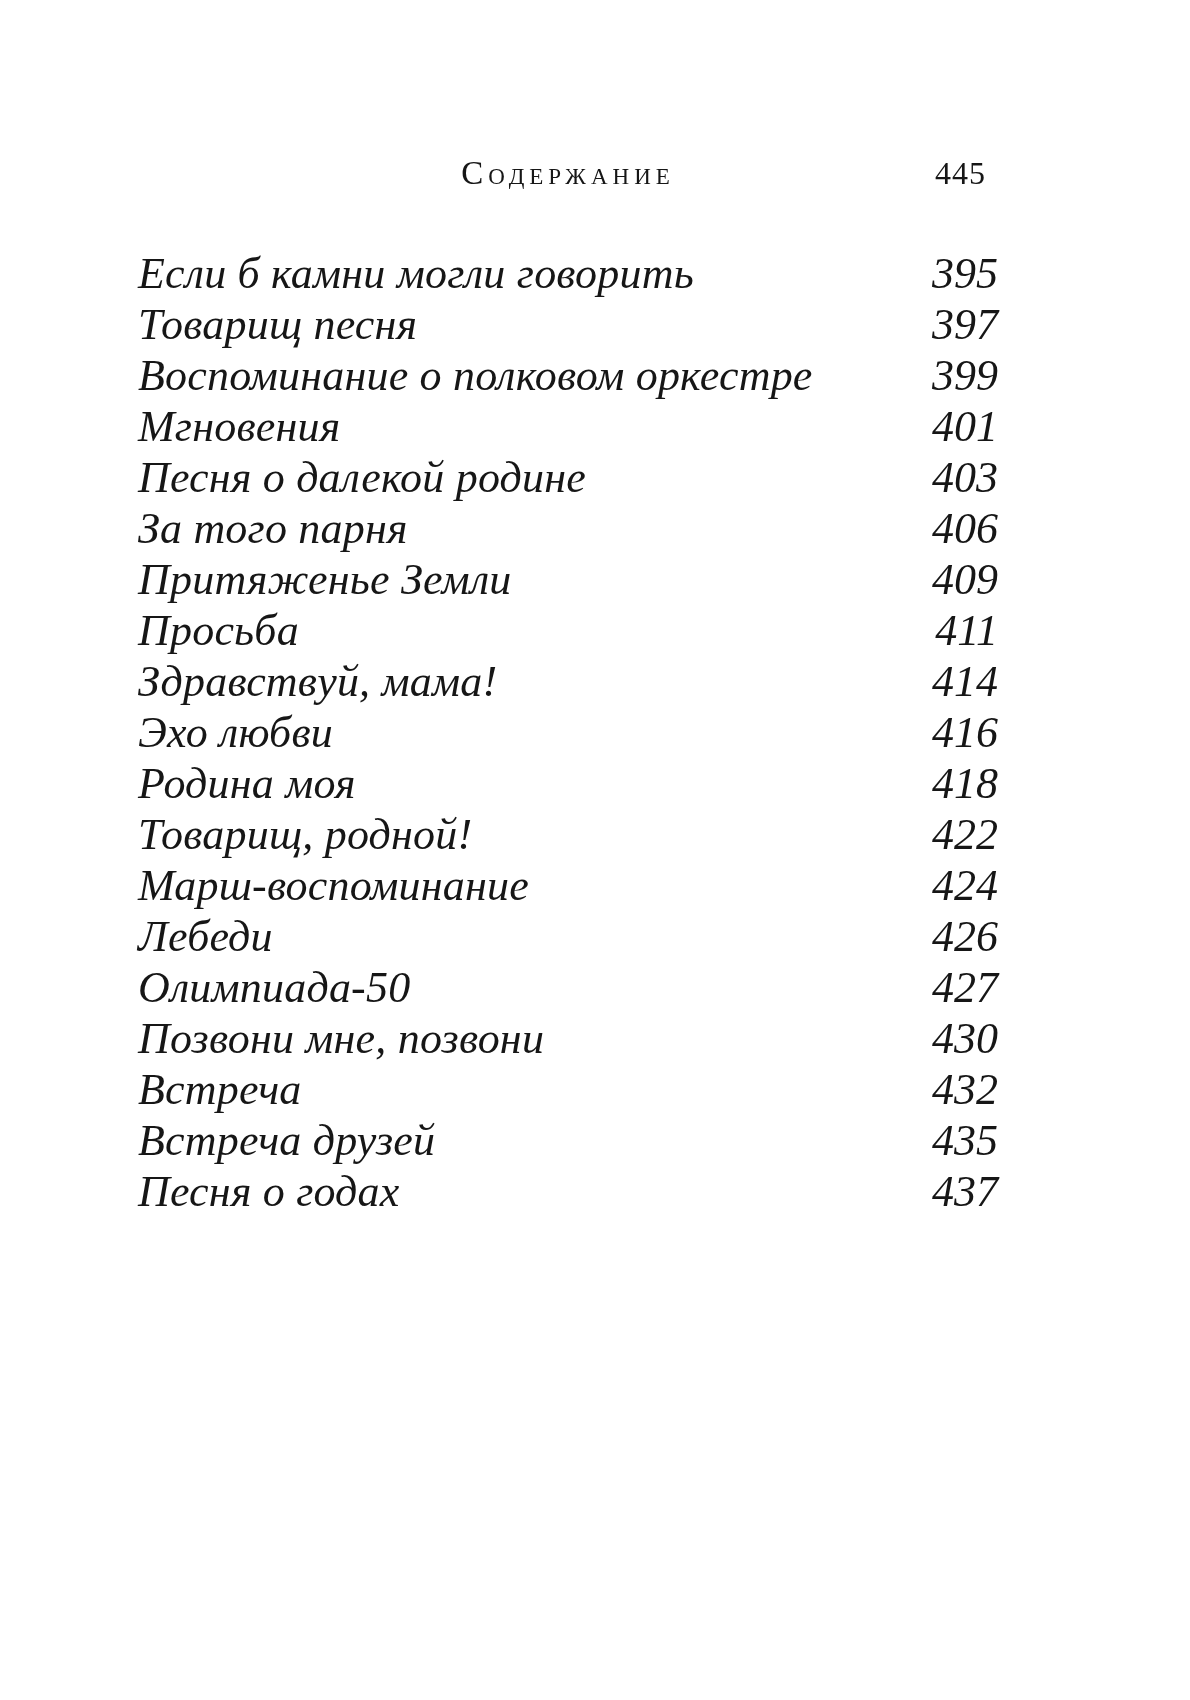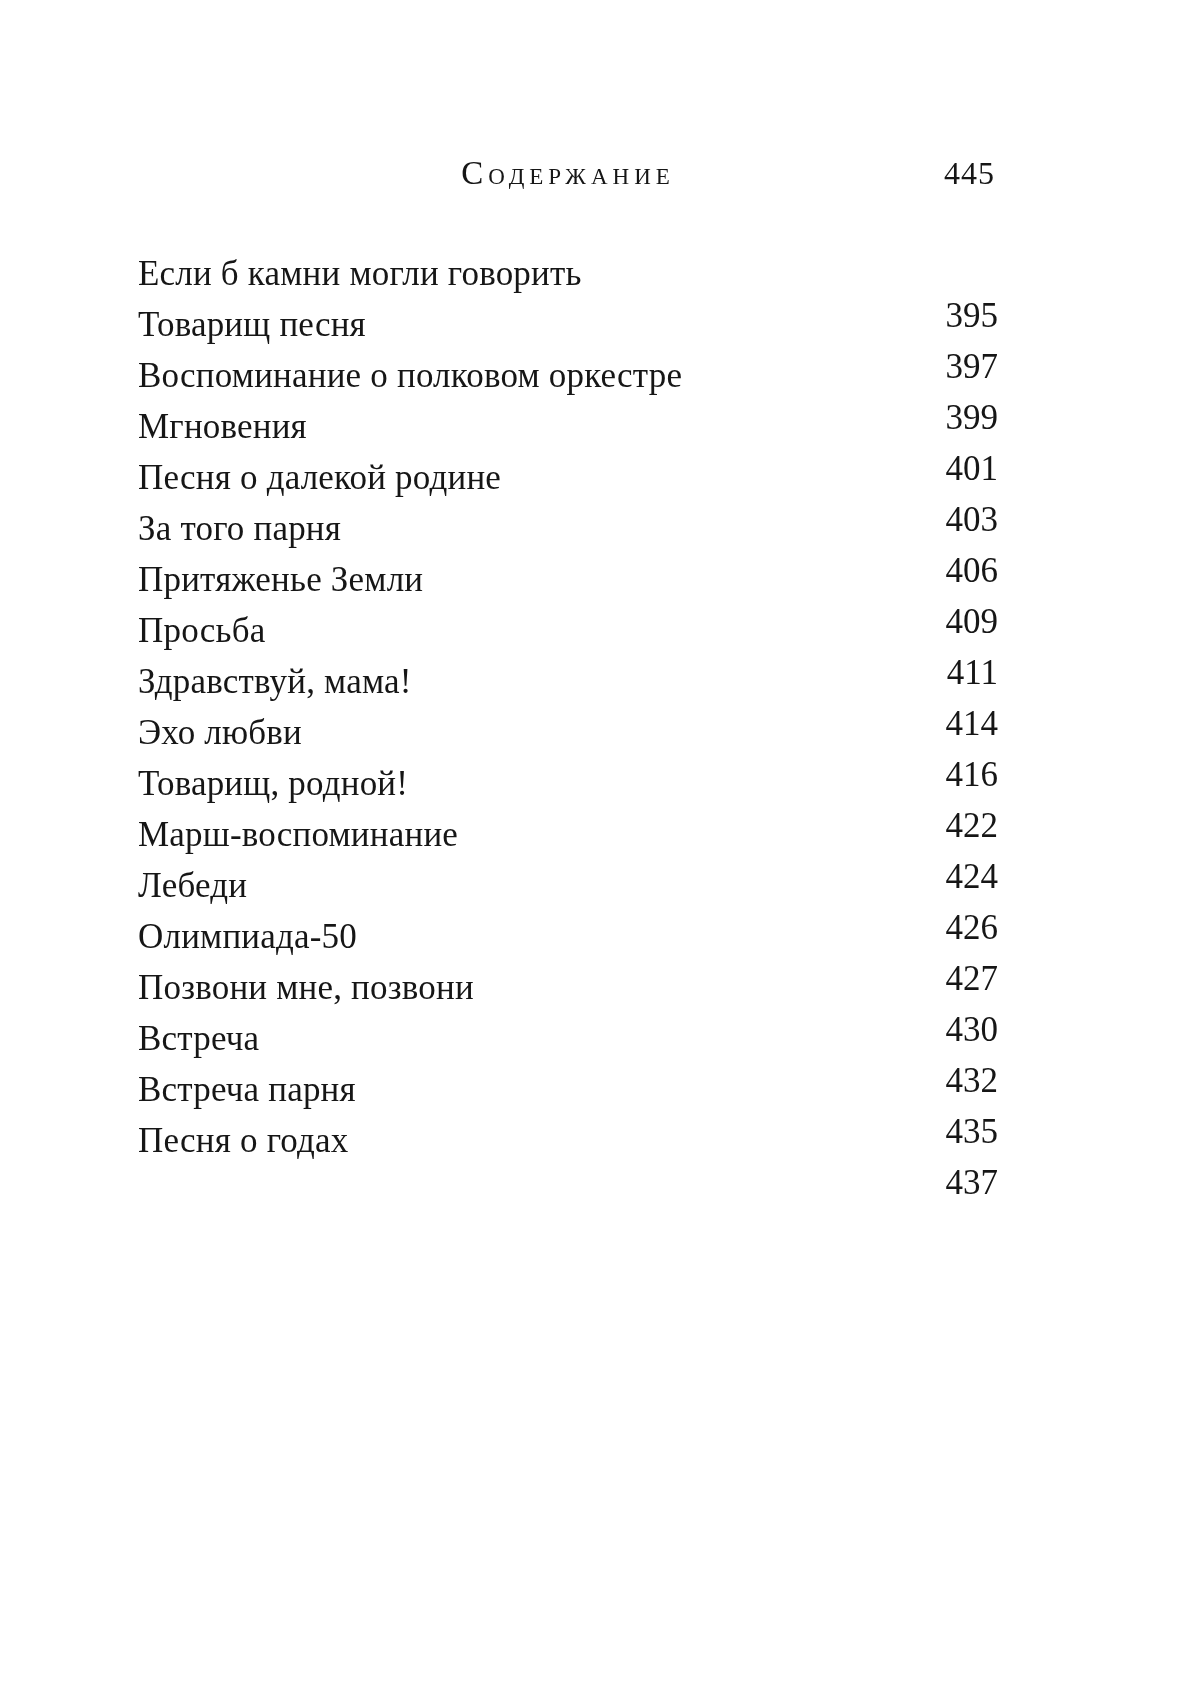--- a/index.html
+++ b/index.html
@@ -33,36 +33,37 @@
     left: 0;
     right: 0;
     text-align: center;
     font-size: 33px;
     font-variant: small-caps;
     letter-spacing: 5px;
     color: #161616;
   }
   .running-head .folio {
     position: absolute;
-    right: 3px;
+    right: 12px;
     top: 0;
     font-size: 32px;
     letter-spacing: 1px;
     color: #161616;
   }
   .toc {
     margin-top: 52px;
   }
   .toc-row {
     display: flex;
-    align-items: flex-start;
+    align-items: flex-end;
     height: 51px;
     line-height: 51px;
-    font-size: 35px;
+    font-size: 44px;
     white-space: nowrap;
+    font-style: italic;
   }
   .toc-row .entry-title {
     flex: 0 0 auto;
     letter-spacing: 0.2px;
   }
   .toc-row .dot-leader {
     flex: 1 1 auto;
     min-width: 24px;
     margin: 0 9px 0 7px;
     background-image: radial-gradient(circle, #1c1c1c 1.8px, rgba(0,0,0,0) 2.3px);
@@ -132,20 +133,25 @@
     <span class="entry-title">Здравствуй, мама!</span>
     <span class="dot-leader"></span>
     <span class="entry-page">414</span>
   </div>
         <div class="toc-row">
     <span class="entry-title">Эхо любви</span>
     <span class="dot-leader"></span>
     <span class="entry-page">416</span>
   </div>
         <div class="toc-row">
+    <span class="entry-title">Родина моя</span>
+    <span class="dot-leader"></span>
+    <span class="entry-page">418</span>
+  </div>
+        <div class="toc-row">
     <span class="entry-title">Товарищ, родной!</span>
     <span class="dot-leader"></span>
     <span class="entry-page">422</span>
   </div>
         <div class="toc-row">
     <span class="entry-title">Марш-воспоминание</span>
     <span class="dot-leader"></span>
     <span class="entry-page">424</span>
   </div>
         <div class="toc-row">
@@ -162,21 +168,21 @@
     <span class="entry-title">Позвони мне, позвони</span>
     <span class="dot-leader"></span>
     <span class="entry-page">430</span>
   </div>
         <div class="toc-row">
     <span class="entry-title">Встреча</span>
     <span class="dot-leader"></span>
     <span class="entry-page">432</span>
   </div>
         <div class="toc-row">
-    <span class="entry-title">Встреча парня</span>
+    <span class="entry-title">Встреча друзей</span>
     <span class="dot-leader"></span>
     <span class="entry-page">435</span>
   </div>
         <div class="toc-row">
     <span class="entry-title">Песня о годах</span>
     <span class="dot-leader"></span>
     <span class="entry-page">437</span>
   </div>
       </div>
 

